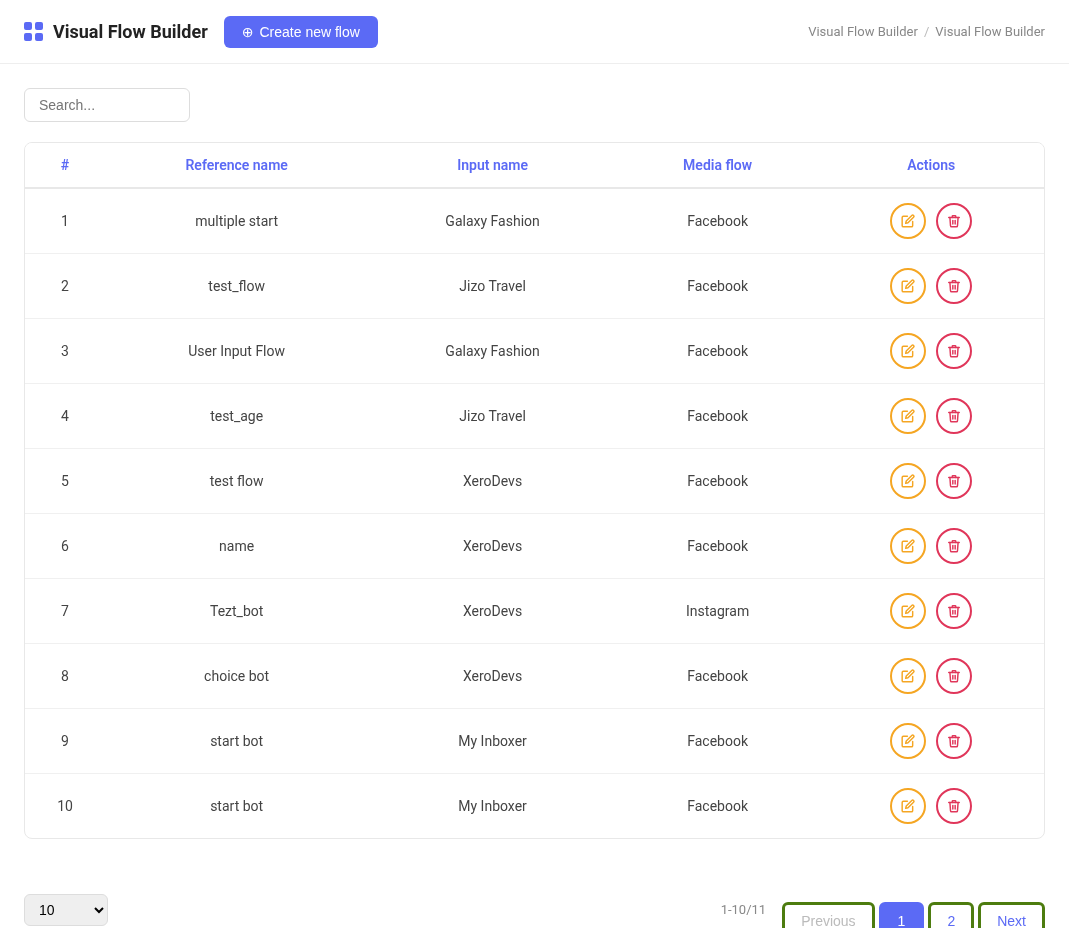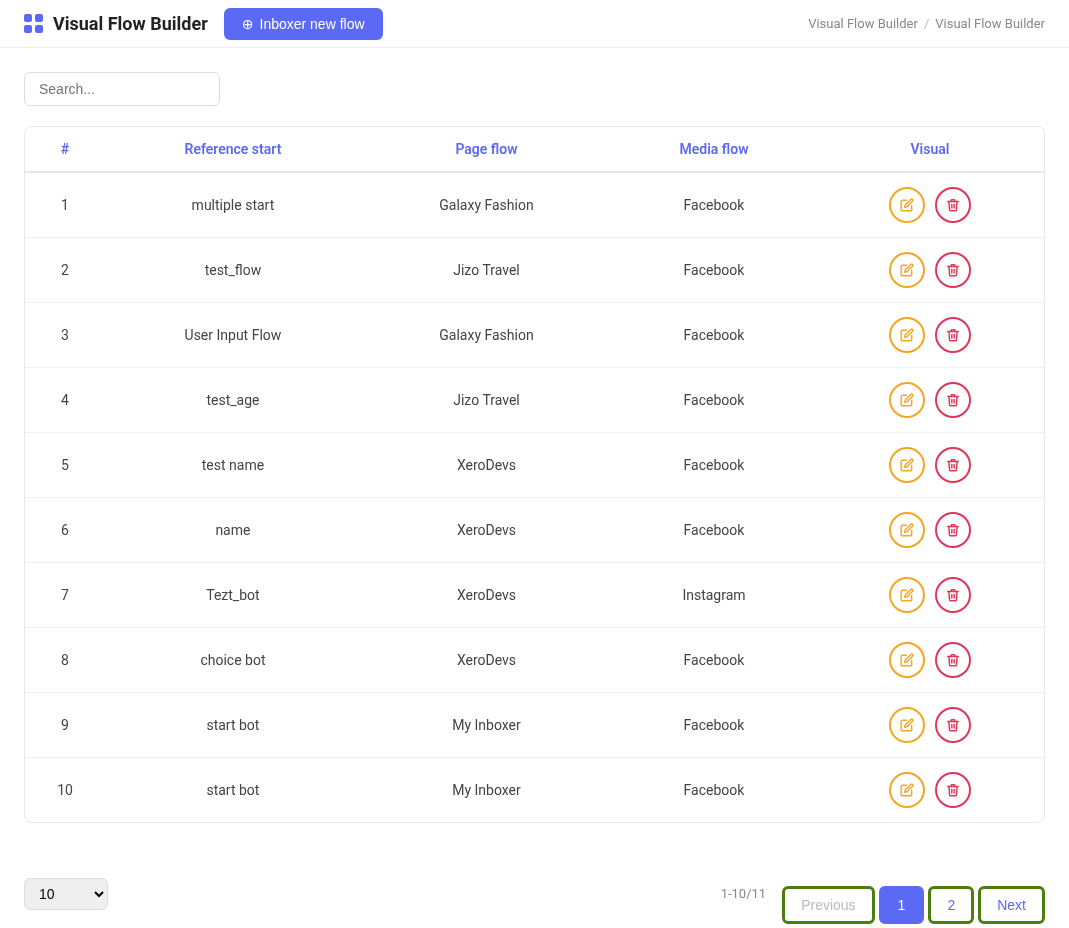--- a/index.html
+++ b/index.html
@@ -1,34 +1,34 @@
 <!DOCTYPE html>
 <html><head>
   <meta charset="utf-8">
   <style>
     * { box-sizing: border-box; margin: 0; padding: 0; }
     body { font-family: -apple-system, BlinkMacSystemFont, 'Segoe UI', Roboto, sans-serif; background: #fff; color: #333; font-size: 14px; }
 
     
-    .header { display: flex; align-items: center; justify-content: space-between; padding: 0 24px; height: 48px; border-bottom: 1px solid #eee; }
+    .header { display: flex; align-items: center; justify-content: space-between; padding: 0 24px; height: 64px; border-bottom: 1px solid #eee; }
     .header-left { display: flex; align-items: center; gap: 16px; }
     .logo { display: flex; align-items: center; gap: 10px; font-weight: 700; font-size: 18px; color: #222; }
     .logo-icon { display: grid; grid-template-columns: 1fr 1fr; gap: 3px; }
     .logo-dot { width: 8px; height: 8px; background: #5b6af5; border-radius: 2px; }
     .btn-create { background: #5b6af5; color: #fff; border: none; border-radius: 6px; padding: 8px 18px; font-size: 14px; cursor: pointer; display: flex; align-items: center; gap: 6px; font-weight: 500; }
     .header-breadcrumb { font-size: 13px; color: #888; display: flex; align-items: center; gap: 6px; }
     .breadcrumb-sep { color: #bbb; }
     .breadcrumb-active { color: #888; }
 
     
     .content { padding: 24px; }
 
     
     .search-wrap { margin-bottom: 20px; }
-    .search-input { border: 1px solid #ddd; border-radius: 6px; padding: 8px 14px; width: 196px; font-size: 14px; color: #555; outline: none; }
+    .search-input { border: 1px solid #ddd; border-radius: 6px; padding: 8px 14px; width: 166px; font-size: 14px; color: #555; outline: none; }
 
     
     .table-wrap { border: 1px solid #e8e8e8; border-radius: 8px; overflow: hidden; }
     table { width: 100%; border-collapse: collapse; }
     thead tr { background: #fff; }
     thead th { padding: 14px 20px; text-align: center; font-weight: 600; color: #5b6af5; font-size: 14px; border-bottom: 2px solid #e8e8e8; }
     thead th:first-child { width: 80px; }
     tbody tr { border-bottom: 1px solid #f0f0f0; }
     tbody tr:last-child { border-bottom: none; }
     tbody td { padding: 14px 20px; text-align: center; color: #444; font-size: 14px; }
@@ -58,44 +58,44 @@
       <div class="logo-icon">
         <div class="logo-dot"></div>
         <div class="logo-dot"></div>
         <div class="logo-dot"></div>
         <div class="logo-dot"></div>
       </div>
       <span>Visual Flow Builder</span>
     </div>
     <button class="btn-create">
       <span>⊕</span>
-      <span>Inboxer new flow</span>
+      <span>Create new flow</span>
     </button>
   </div>
   <div class="header-breadcrumb">
     <span>Visual Flow Builder</span>
     <span class="breadcrumb-sep">/</span>
     <span class="breadcrumb-active">Visual Flow Builder</span>
   </div>
 </header>
 
 <div class="content">
   <div class="search-wrap">
     <input class="search-input" type="text" placeholder="Search..." style="">
   </div>
 
   <div class="table-wrap">
     <table>
       <thead>
         <tr>
           <th>#</th>
-          <th>Reference start</th>
-          <th>Page flow</th>
+          <th>Reference name</th>
+          <th>Input name</th>
           <th>Media flow</th>
-          <th>Visual</th>
+          <th>Actions</th>
         </tr>
       </thead>
       <tbody id="table-body">
       <tr>
       <td>1</td>
       <td>multiple start</td>
       <td>Galaxy Fashion</td>
       <td>Facebook</td>
       <td>
         <div class="action-buttons">
@@ -187,21 +187,21 @@
               <path d="M10 11v6"></path>
               <path d="M14 11v6"></path>
               <path d="M9 6V4a1 1 0 0 1 1-1h4a1 1 0 0 1 1 1v2"></path>
             </svg>
           </button>
         </div>
       </td>
     </tr>
           <tr>
       <td>5</td>
-      <td>test name</td>
+      <td>test flow</td>
       <td>XeroDevs</td>
       <td>Facebook</td>
       <td>
         <div class="action-buttons">
           <button class="btn-icon btn-edit" title="Edit">
             <svg width="14" height="14" viewBox="0 0 24 24" fill="none" stroke="currentColor" stroke-width="2.5" stroke-linecap="round" stroke-linejoin="round">
               <path d="M11 4H4a2 2 0 0 0-2 2v14a2 2 0 0 0 2 2h14a2 2 0 0 0 2-2v-7"></path>
               <path d="M18.5 2.5a2.121 2.121 0 0 1 3 3L12 15l-4 1 1-4 9.5-9.5z"></path>
             </svg>
           </button>

